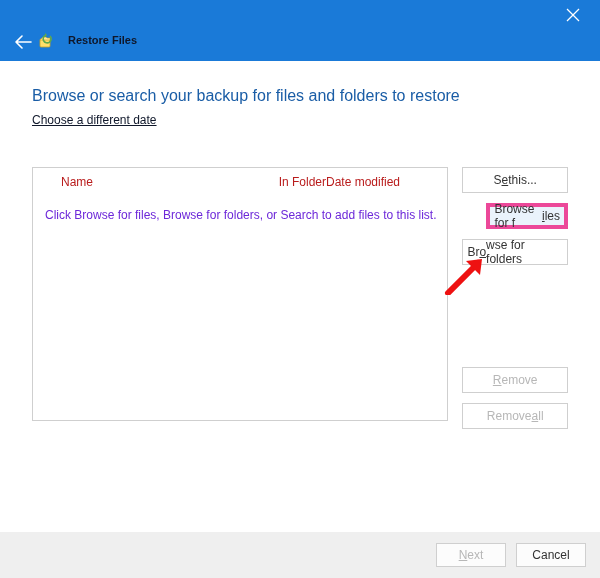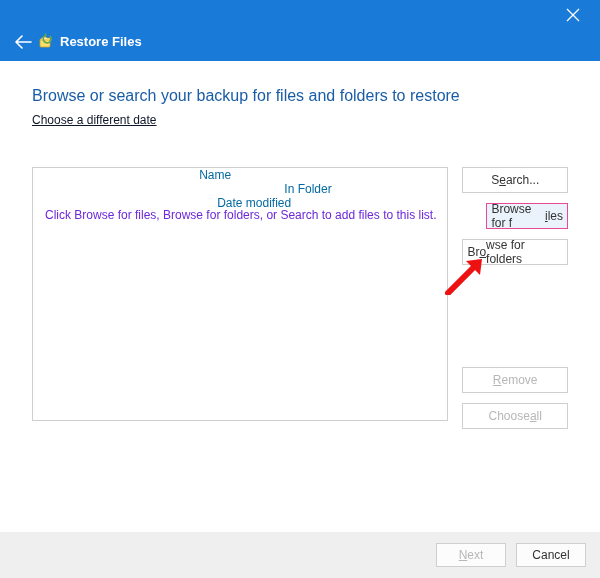--- a/index.html
+++ b/index.html
@@ -34,25 +34,25 @@
       top: 35px;
       cursor: pointer;
     }
     .titlebar .icon {
       position: absolute;
       left: 38px;
       top: 32px;
     }
     .titlebar .title {
       position: absolute;
-      left: 60px;
+      left: 68px;
       top: 34px;
-      font-size: 13px;
+      font-size: 11px;
       font-weight: 600;
-      color: #ffffff;
+      color: #0f172a;
     }
     .content {
       padding: 26px 32px 0 32px;
     }
     .heading {
       color: #1a5da6;
       font-size: 16px;
       font-weight: 400;
       margin-bottom: 6px;
     }
@@ -81,24 +81,23 @@
       border: 1px solid #cfcfcf;
       width: 418px;
       height: 254px;
       background: #fff;
       position: relative;
     }
     .list-head {
       display: flex;
       height: 28px;
       align-items: center;
-      color: #0369a1;
+      color: #b91c1c;
       font-size: 12px;
       padding-left: 28px;
-      flex-direction: column;
     }
     .col-name { width: 110px; }
     .col-folder { width: 155px; text-align: right; }
     .col-date { flex: 1; }
     .list-msg {
       color: #6d28d9;
       font-size: 12px;
       padding: 12px 0 0 12px;
     }
     .side {
@@ -113,21 +112,21 @@
       background: #fff;
       font-size: 12px;
       color: #333;
       cursor: pointer;
       display: flex;
       align-items: center;
       justify-content: center;
       padding: 0 4px;
     }
     .btn.highlight {
-      border: 1px solid #ec4899;
+      border: 4px solid #ec4899;
       background: #eaf3fc;
       margin-left: 24px;
     }
     .btn.disabled {
       color: #b7b7b7;
       cursor: default;
     }
     .btn .ul { text-decoration: underline; }
     .side .gap { height: 82px; }
     .footer {
@@ -188,40 +187,40 @@
         <div class="col-folder">In Folder</div>
         <div class="col-date">Date modified</div>
       </div>
       <div class="list-msg">Click Browse for files, Browse for folders, or Search to add files to this list.</div>
     </div>
 
     <div class="side">
       <div class="btn">
           <span>S</span>
           <span class="ul">e</span>
-          <span>arch...</span>
+          <span>this...</span>
         </div>
       <div class="btn highlight">
           <span>Browse for f</span>
           <span class="ul">i</span>
           <span>les</span>
         </div>
       <div class="btn">
           <span>Br</span>
           <span class="ul">o</span>
           <span>wse for folders</span>
         </div>
       <div class="gap"></div>
       <div class="btn disabled">
           <span></span>
           <span class="ul">R</span>
           <span>emove</span>
         </div>
       <div class="btn disabled">
-          <span>Choose </span>
+          <span>Remove </span>
           <span class="ul">a</span>
           <span>ll</span>
         </div>
     </div>
   </div>
 </div>
 
 <div class="arrow">
   <svg width="50" height="40" viewBox="0 0 50 40">
     <path d="M8 38 L38 8" stroke="#e11" stroke-width="6" stroke-linecap="round"></path>

